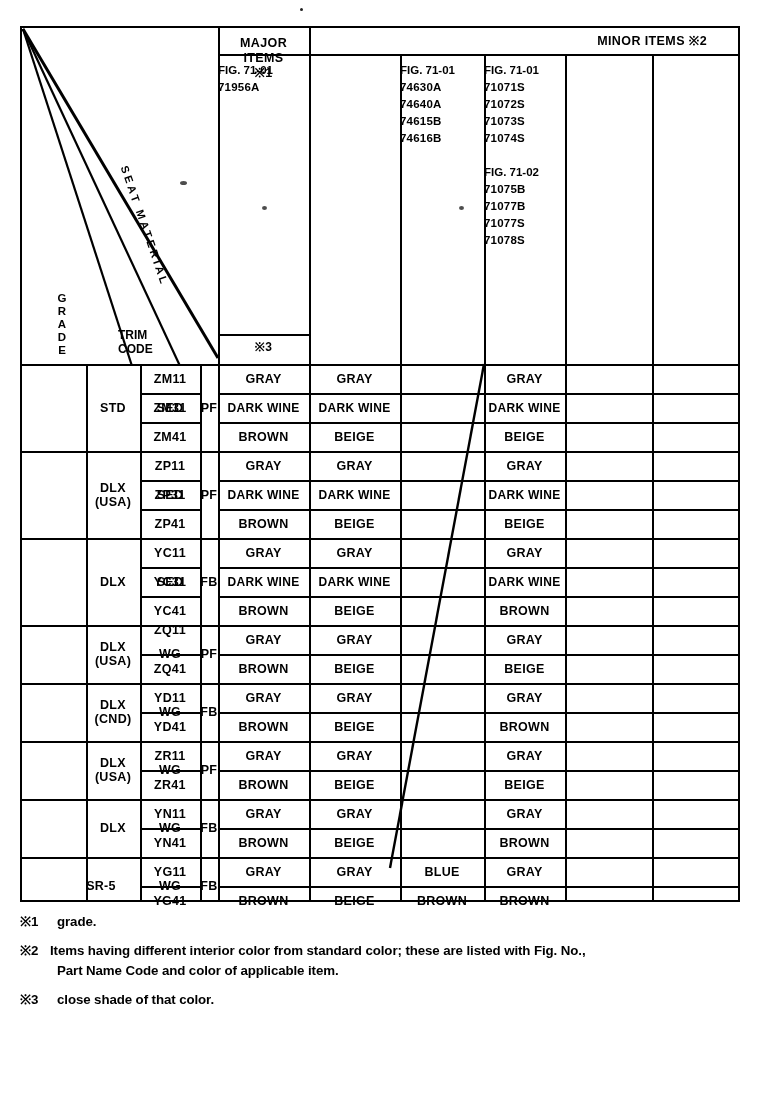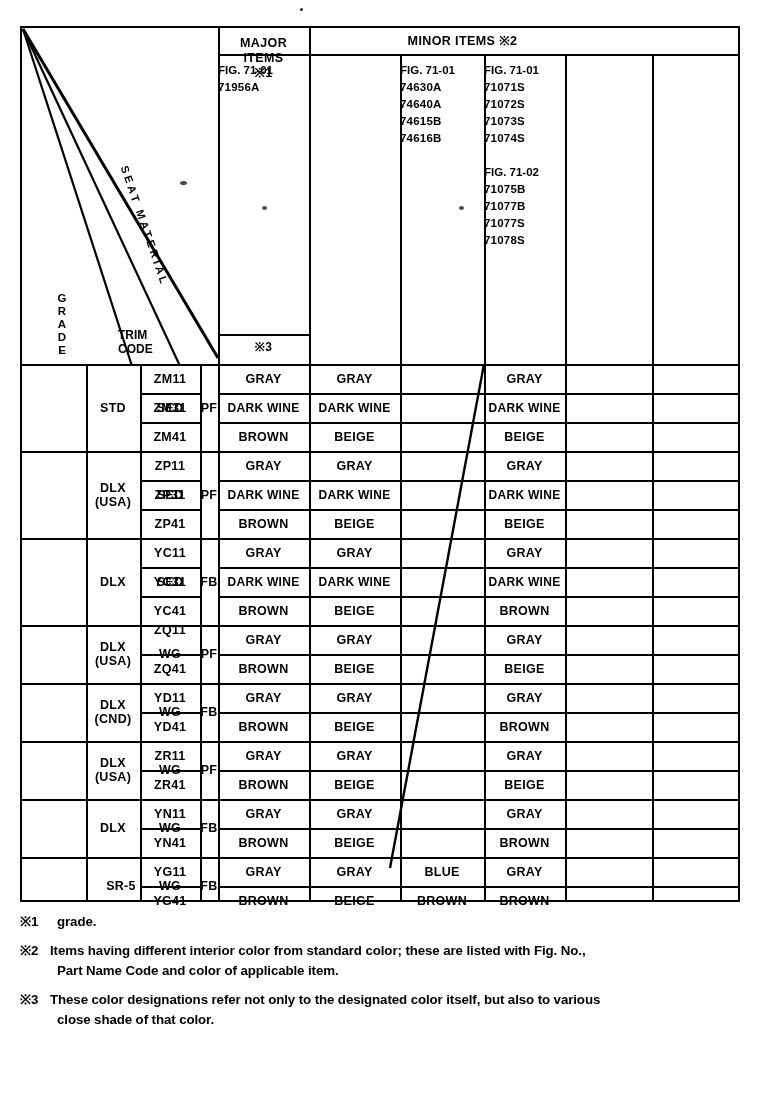--- a/index.html
+++ b/index.html
@@ -162,21 +162,21 @@
     <div class="hdr hdr-major" style="left:196px;top:8px;width:91px;">
       <span>MAJOR</span><br>
       <span>ITEMS</span><br>
       <span>※1</span>
     </div>
     <div class="hdr" style="left:196px;top:312px;width:91px;font-size:12px;">
       <span>※3</span>
     </div>
     <div class="speck" style="left:240px;top:178px;width:5px;height:4px;"></div>
 
-    <div class="hdr" style="left:196px;top:6px;width:489px;">
+    <div class="hdr" style="left:196px;top:6px;width:489px;text-align:right;">
       <span>MINOR ITEMS ※2</span>
     </div>
 
     <div class="partblk" style="left:196px;top:34px;width:182px;">
       <span class="fig">FIG. 71-01</span><br>
       <span>71956A</span>
     </div>
 
     <div class="partblk" style="left:378px;top:34px;width:84px;">
       <span class="fig">FIG. 71-01</span><br>
@@ -329,21 +329,21 @@
         <div class="cell" style="left: 196px; top: 771px; width: 91px; height: 29px;">GRAY</div>
         <div class="cell" style="left: 287px; top: 771px; width: 91px; height: 29px;">GRAY</div>
         <div class="cell" style="left: 462px; top: 771px; width: 81px; height: 29px;">GRAY</div>
         <div class="hthin" style="left: 118px; width: 60px; top: 800px;"></div>
         <div class="hthin" style="left: 196px; right: 0px; top: 800px;"></div>
         <div class="cell" style="left: 118px; top: 800px; width: 60px; height: 29px;">YN41</div>
         <div class="cell" style="left: 196px; top: 800px; width: 91px; height: 29px;">BROWN</div>
         <div class="cell" style="left: 287px; top: 800px; width: 91px; height: 29px;">BEIGE</div>
         <div class="cell" style="left: 462px; top: 800px; width: 81px; height: 29px;">BROWN</div>
         <div class="hline" style="left: 0px; right: 0px; top: 829px;"></div>
-        <div class="cell" style="left: 72px; top: 829px; width: 54px; height: 58px; flex-direction: column;">
+        <div class="cell" style="left: 52px; top: 829px; width: 54px; height: 58px; flex-direction: column;">
           <span>SR-5</span>
         </div>
         <div class="cell" style="left: 118px; top: 829px; width: 60px; height: 58px;">WG</div>
         <div class="cell" style="left: 178px; top: 829px; width: 18px; height: 58px;">FB</div>
         <div class="cell" style="left: 118px; top: 829px; width: 60px; height: 29px;">YG11</div>
         <div class="cell" style="left: 196px; top: 829px; width: 91px; height: 29px;">GRAY</div>
         <div class="cell" style="left: 287px; top: 829px; width: 91px; height: 29px;">GRAY</div>
         <div class="cell" style="left: 378px; top: 829px; width: 84px; height: 29px;">BLUE</div>
         <div class="cell" style="left: 462px; top: 829px; width: 81px; height: 29px;">GRAY</div>
         <div class="hthin" style="left: 118px; width: 60px; top: 858px;"></div>
@@ -366,18 +366,17 @@
       <span class="mk">※1</span>
       <span class="ln2">grade.</span>
     </div>
     <div class="note">
       <span class="mk">※2</span>
       <span>Items having different interior color from standard color; these are listed with Fig. No.,</span>
       <span class="ln2">Part Name Code and color of applicable item.</span>
     </div>
     <div class="note">
       <span class="mk">※3</span>
-      <span>These color designations refer not only to the designated color itself, but also to various</span>
       <span class="ln2">close shade of that color.</span>
     </div>
   </div>
 
 </div>
 
 </body></html>

